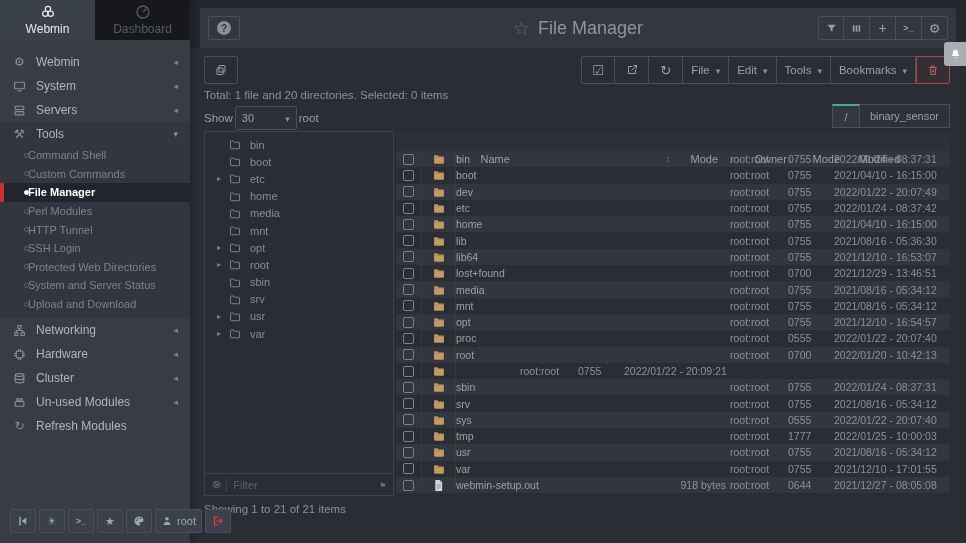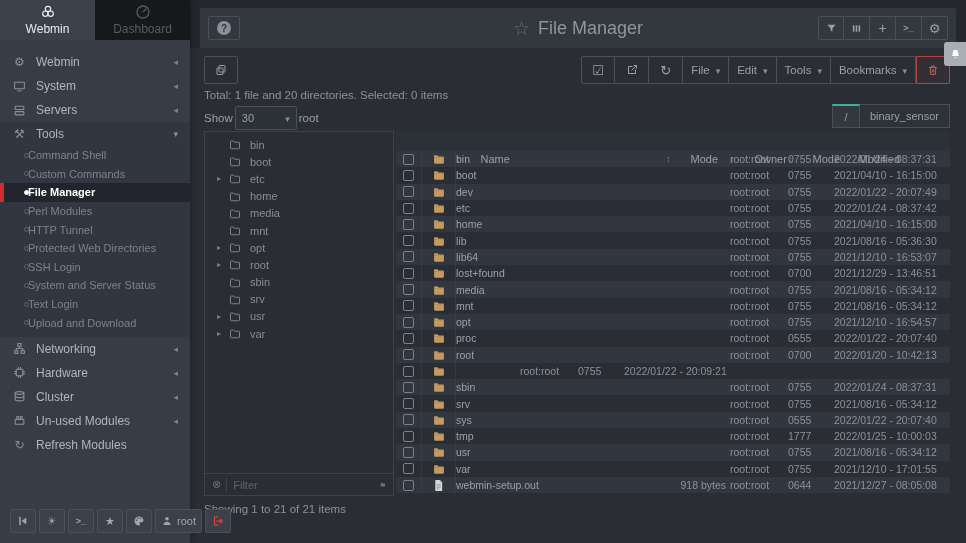--- a/index.html
+++ b/index.html
@@ -201,37 +201,33 @@
               <span class="sub-label">Perl Modules</span>
             </div>
 
             <div class="sub-item">
               <span class="dot"></span>
               <span class="sub-label">HTTP Tunnel</span>
             </div>
 
             <div class="sub-item">
               <span class="dot"></span>
-              <span class="sub-label">Protected Web Directories</span>
+              <span class="sub-label">SSH Login</span>
             </div>
 
             <div class="sub-item">
               <span class="dot"></span>
-              <span class="sub-label">SSH Login</span>
+              <span class="sub-label">Protected Web Directories</span>
             </div>
 
             <div class="sub-item">
               <span class="dot"></span>
               <span class="sub-label">System and Server Status</span>
             </div>
 
-            <div class="sub-item">
-              <span class="dot"></span>
-              <span class="sub-label">Text Login</span>
-            </div>
 
             <div class="sub-item">
               <span class="dot"></span>
               <span class="sub-label">Upload and Download</span>
             </div>
           </div>
       </div>
 
       <div class="cat">
         <span class="cicon">

